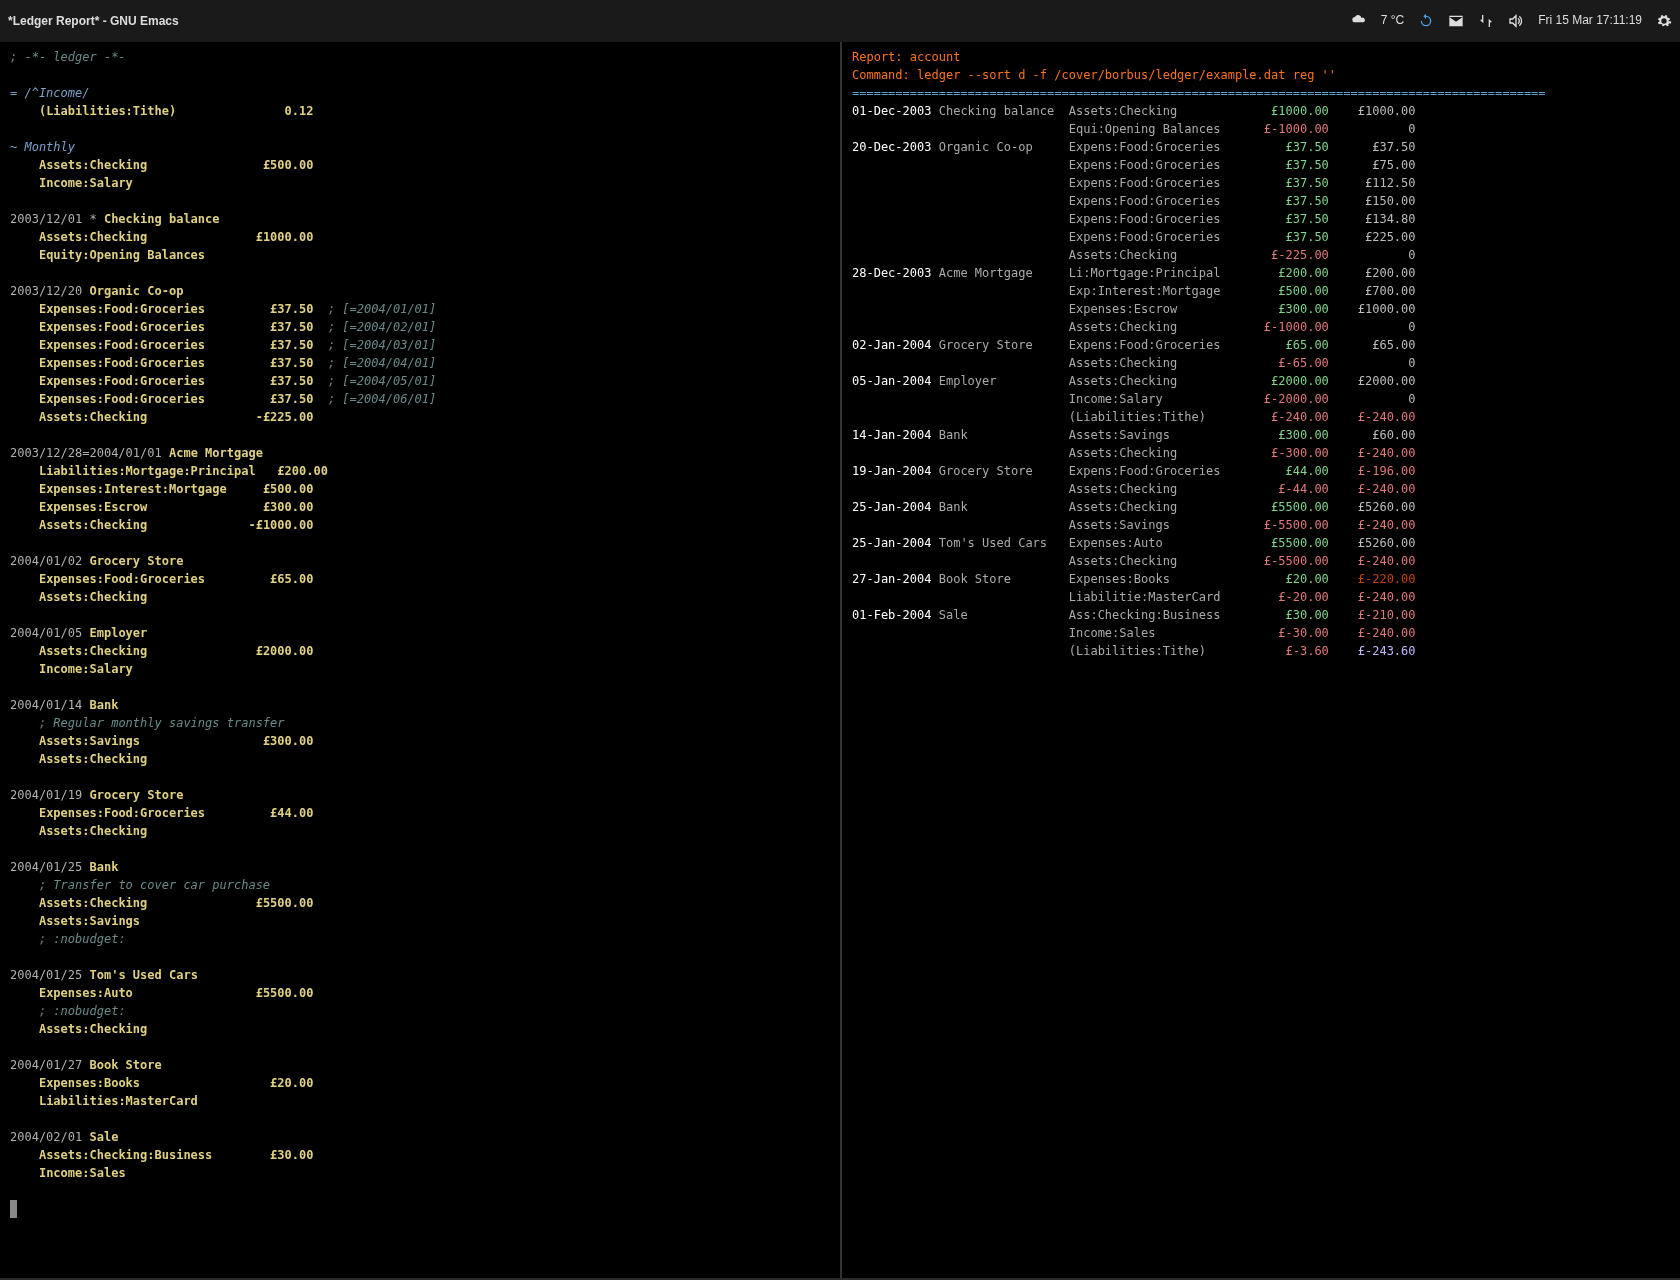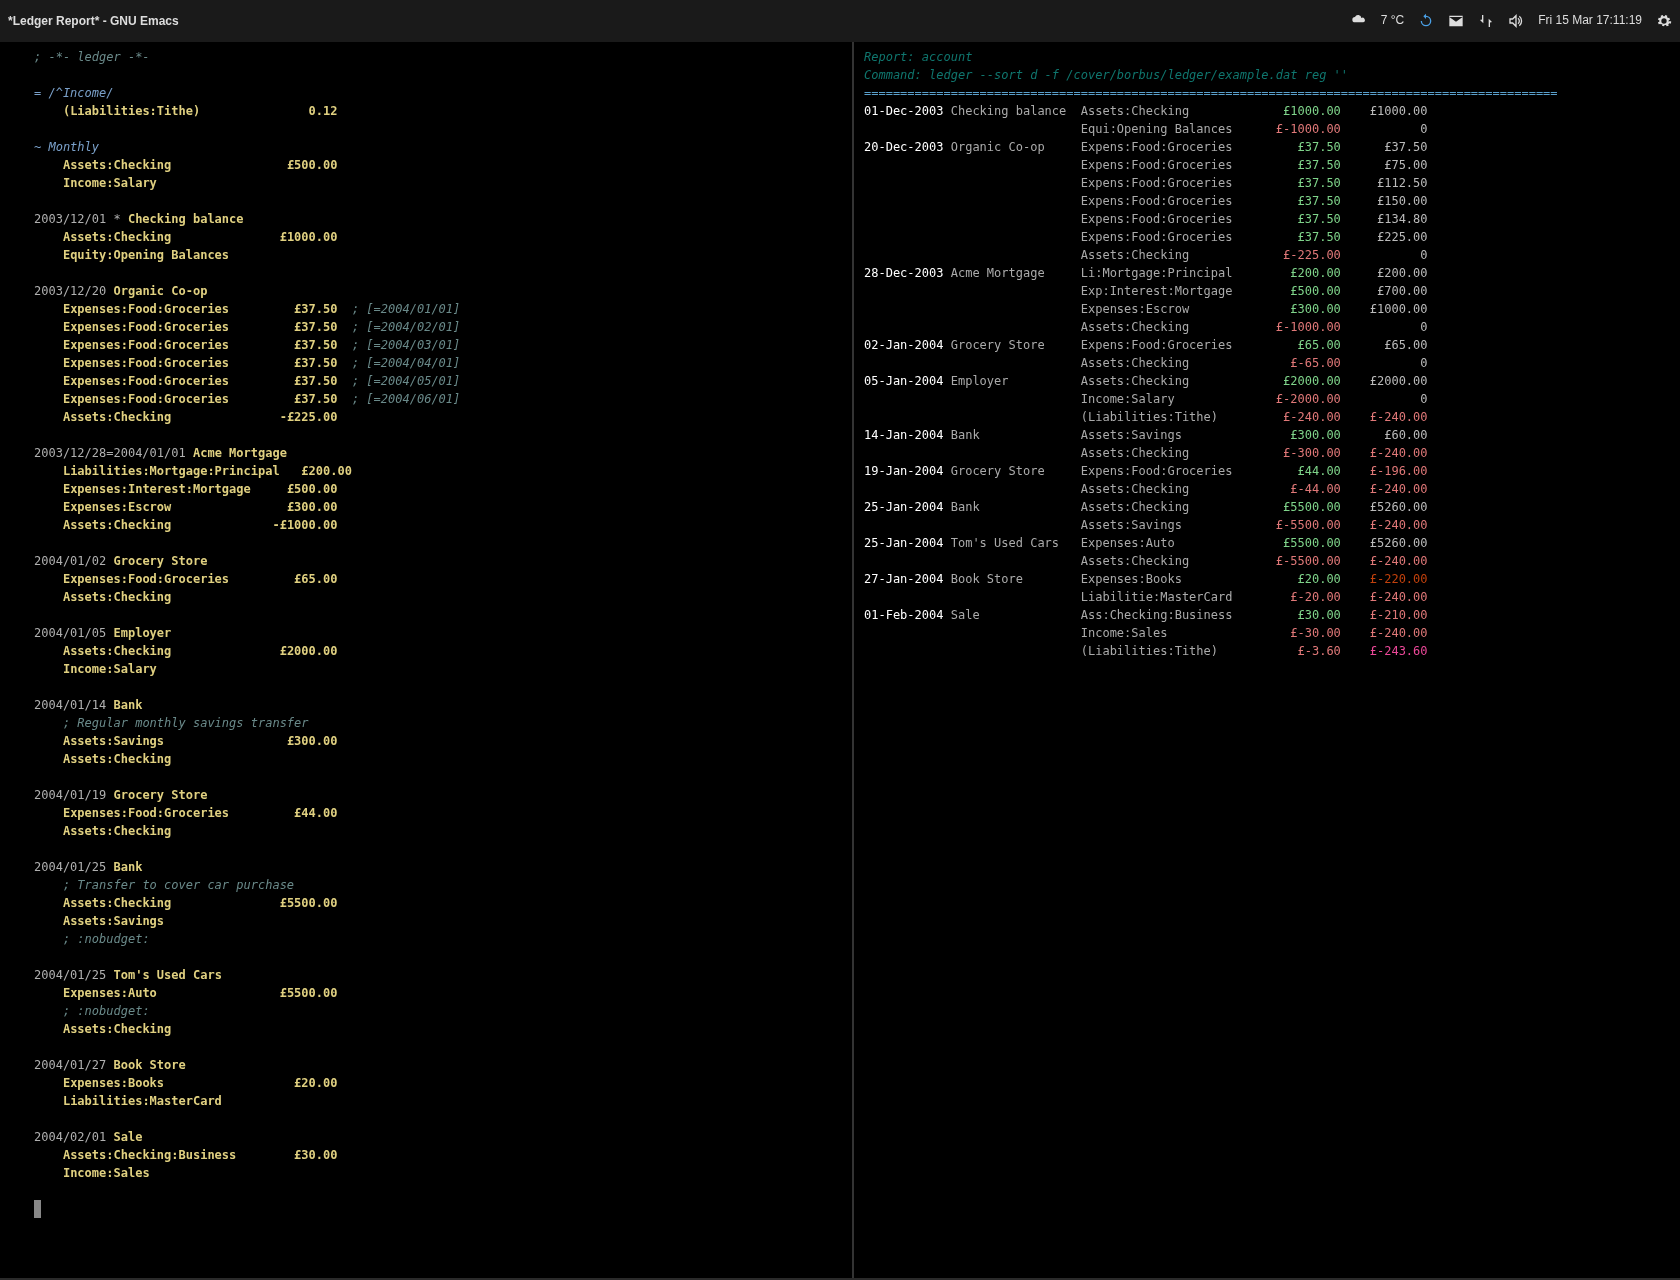--- a/index.html
+++ b/index.html
@@ -23,21 +23,20 @@
     font-family: sans-serif;
   }
   .topbar .title { flex: 0 0 auto; font-weight: bold; }
   .topbar .spacer { flex: 1; }
   .topbar .tray { display: flex; gap: 14px; }
   .topbar .tray svg { width: 16px; height: 16px; fill: #ddd; }
   .topbar .tray .icon { display:flex; align-items:center; }
   .main {
     display: flex;
     height: calc(100% - 26px - 18px);
-    margin-left: 24px;
   }
   .pane {
     flex: 1 1 50%;
     padding: 6px 10px;
     overflow: hidden;
     line-height: 1.5;
     white-space: pre;
   }
   .pane-right { border-left: 2px solid #333; }
   .modeline-row {
@@ -56,21 +55,21 @@
   }
   .modeline .buf { color: #5eead4; font-weight: bold; }
   .c-comment { color: #6a8a8a; font-style: italic; }
   .c-directive { color: #7aa0c9; font-style: italic; }
   .c-date { color: #b0b0b0; }
   .c-payee { color: #e0d080; font-weight: bold; }
   .c-acct { color: #e0d080; font-weight: bold; }
   .c-amt { color: #e0d080; font-weight: bold; }
   .c-eff { color: #6a8a8a; font-style: italic; }
   .c-cursor { background:#888; color:#000; display:inline-block; width:7px; }
-  .r-hdr { color: #0f766e; font-style: italic; }
+  .r-hdr { color: #f97316; }
   .r-hr { color: #5aa0cc; letter-spacing: 0; }
   .r-date { color: #ffffff; }
   .r-payee { color: #aaa; }
   .r-acct { color: #aaa; }
   .r-pos { color: #7fd48a; }
   .r-neg { color: #e07878; }
   .r-run { color: #bbb; }
 </style>
 </head>
 <body>
@@ -206,20 +205,20 @@
 <span class="r-date">19-Jan-2004 </span><span class="r-payee">Grocery Store     </span><span class="r-acct">Expens:Food:Groceries   </span><span class="r-pos">      £44.00</span><span class="r-run" style="color:#e07878">    £-196.00</span>
 <span class="r-date">            </span><span class="r-payee">                  </span><span class="r-acct">Assets:Checking         </span><span class="r-neg">     £-44.00</span><span class="r-run" style="color:#e07878">    £-240.00</span>
 <span class="r-date">25-Jan-2004 </span><span class="r-payee">Bank              </span><span class="r-acct">Assets:Checking         </span><span class="r-pos">    £5500.00</span><span class="r-run" style="">    £5260.00</span>
 <span class="r-date">            </span><span class="r-payee">                  </span><span class="r-acct">Assets:Savings          </span><span class="r-neg">   £-5500.00</span><span class="r-run" style="color:#e07878">    £-240.00</span>
 <span class="r-date">25-Jan-2004 </span><span class="r-payee">Tom's Used Cars   </span><span class="r-acct">Expenses:Auto           </span><span class="r-pos">    £5500.00</span><span class="r-run" style="">    £5260.00</span>
 <span class="r-date">            </span><span class="r-payee">                  </span><span class="r-acct">Assets:Checking         </span><span class="r-neg">   £-5500.00</span><span class="r-run" style="color:#e07878">    £-240.00</span>
 <span class="r-date">27-Jan-2004 </span><span class="r-payee">Book Store        </span><span class="r-acct">Expenses:Books          </span><span class="r-pos">      £20.00</span><span class="r-run" style="color:#c2410c">    £-220.00</span>
 <span class="r-date">            </span><span class="r-payee">                  </span><span class="r-acct">Liabilitie:MasterCard   </span><span class="r-neg">     £-20.00</span><span class="r-run" style="color:#e07878">    £-240.00</span>
 <span class="r-date">01-Feb-2004 </span><span class="r-payee">Sale              </span><span class="r-acct">Ass:Checking:Business   </span><span class="r-pos">      £30.00</span><span class="r-run" style="color:#e07878">    £-210.00</span>
 <span class="r-date">            </span><span class="r-payee">                  </span><span class="r-acct">Income:Sales            </span><span class="r-neg">     £-30.00</span><span class="r-run" style="color:#e07878">    £-240.00</span>
-<span class="r-date">            </span><span class="r-payee">                  </span><span class="r-acct">(Liabilities:Tithe)     </span><span class="r-neg">      £-3.60</span><span class="r-run" style="color:#ec4899">    £-243.60</span>
+<span class="r-date">            </span><span class="r-payee">                  </span><span class="r-acct">(Liabilities:Tithe)     </span><span class="r-neg">      £-3.60</span><span class="r-run" style="color:#c4b5fd">    £-243.60</span>
 </div>
 </div>
 
 <div class="modeline-row">
   <div class="modeline" id="ml-left">-U:@---  <span class="buf">example.dat</span>   All (64,0)     (Ledger yas)--------------------------------------------------------------------------------------------------------------------------------------------------------------------------------------------------------</div>
   <div class="modeline" id="ml-right">-U:@%%-  <span class="buf">*Ledger Report*</span>   All (4,0)     (Ledger Report yas)--------------------------------------------------------------------------------------------------------------------------------------------------------------------------------------------------------</div>
 </div>
 
 </body></html>

